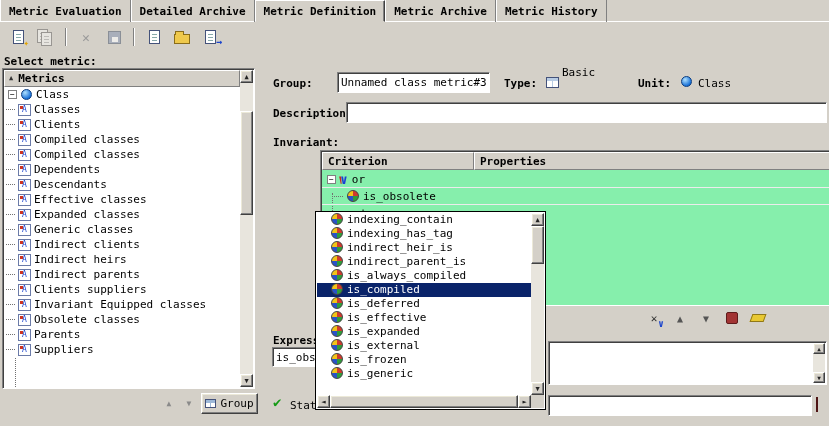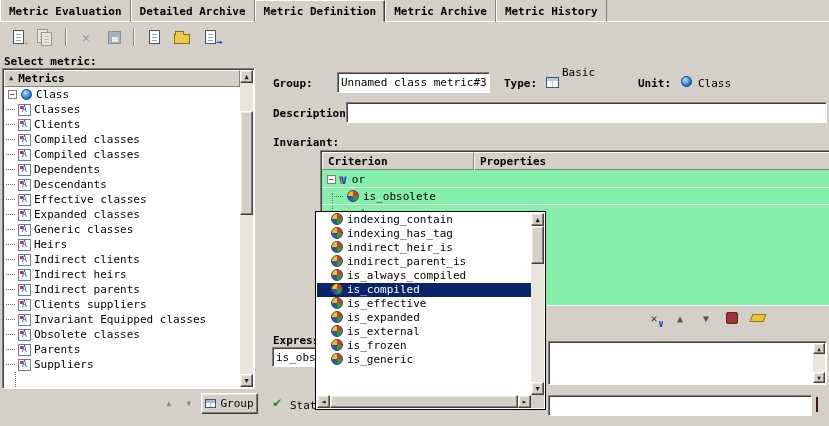--- a/index.html
+++ b/index.html
@@ -259,25 +259,20 @@
           <span>Expanded classes</span>
         </div>
 
 
         <div class="tree-row child">
           <span class="twig"></span>
           <span class="metric-icon"></span>
           <span>Generic classes</span>
         </div>
 
-        <div class="tree-row child">
-          <span class="twig"></span>
-          <span class="metric-icon"></span>
-          <span>Heirs</span>
-        </div>
 
         <div class="tree-row child">
           <span class="twig"></span>
           <span class="metric-icon"></span>
           <span>Indirect clients</span>
         </div>
 
         <div class="tree-row child">
           <span class="twig"></span>
           <span class="metric-icon"></span>
@@ -442,20 +437,24 @@
       <div class="dd-row">
         <span class="pie"></span>
         <span>is_always_compiled</span>
       </div>
 
       <div class="dd-row selected">
         <span class="pie"></span>
         <span>is_compiled</span>
       </div>
 
+      <div class="dd-row">
+        <span class="pie"></span>
+        <span>is_deferred</span>
+      </div>
 
       <div class="dd-row">
         <span class="pie"></span>
         <span>is_effective</span>
       </div>
 
 
       <div class="dd-row">
         <span class="pie"></span>
         <span>is_expanded</span>

